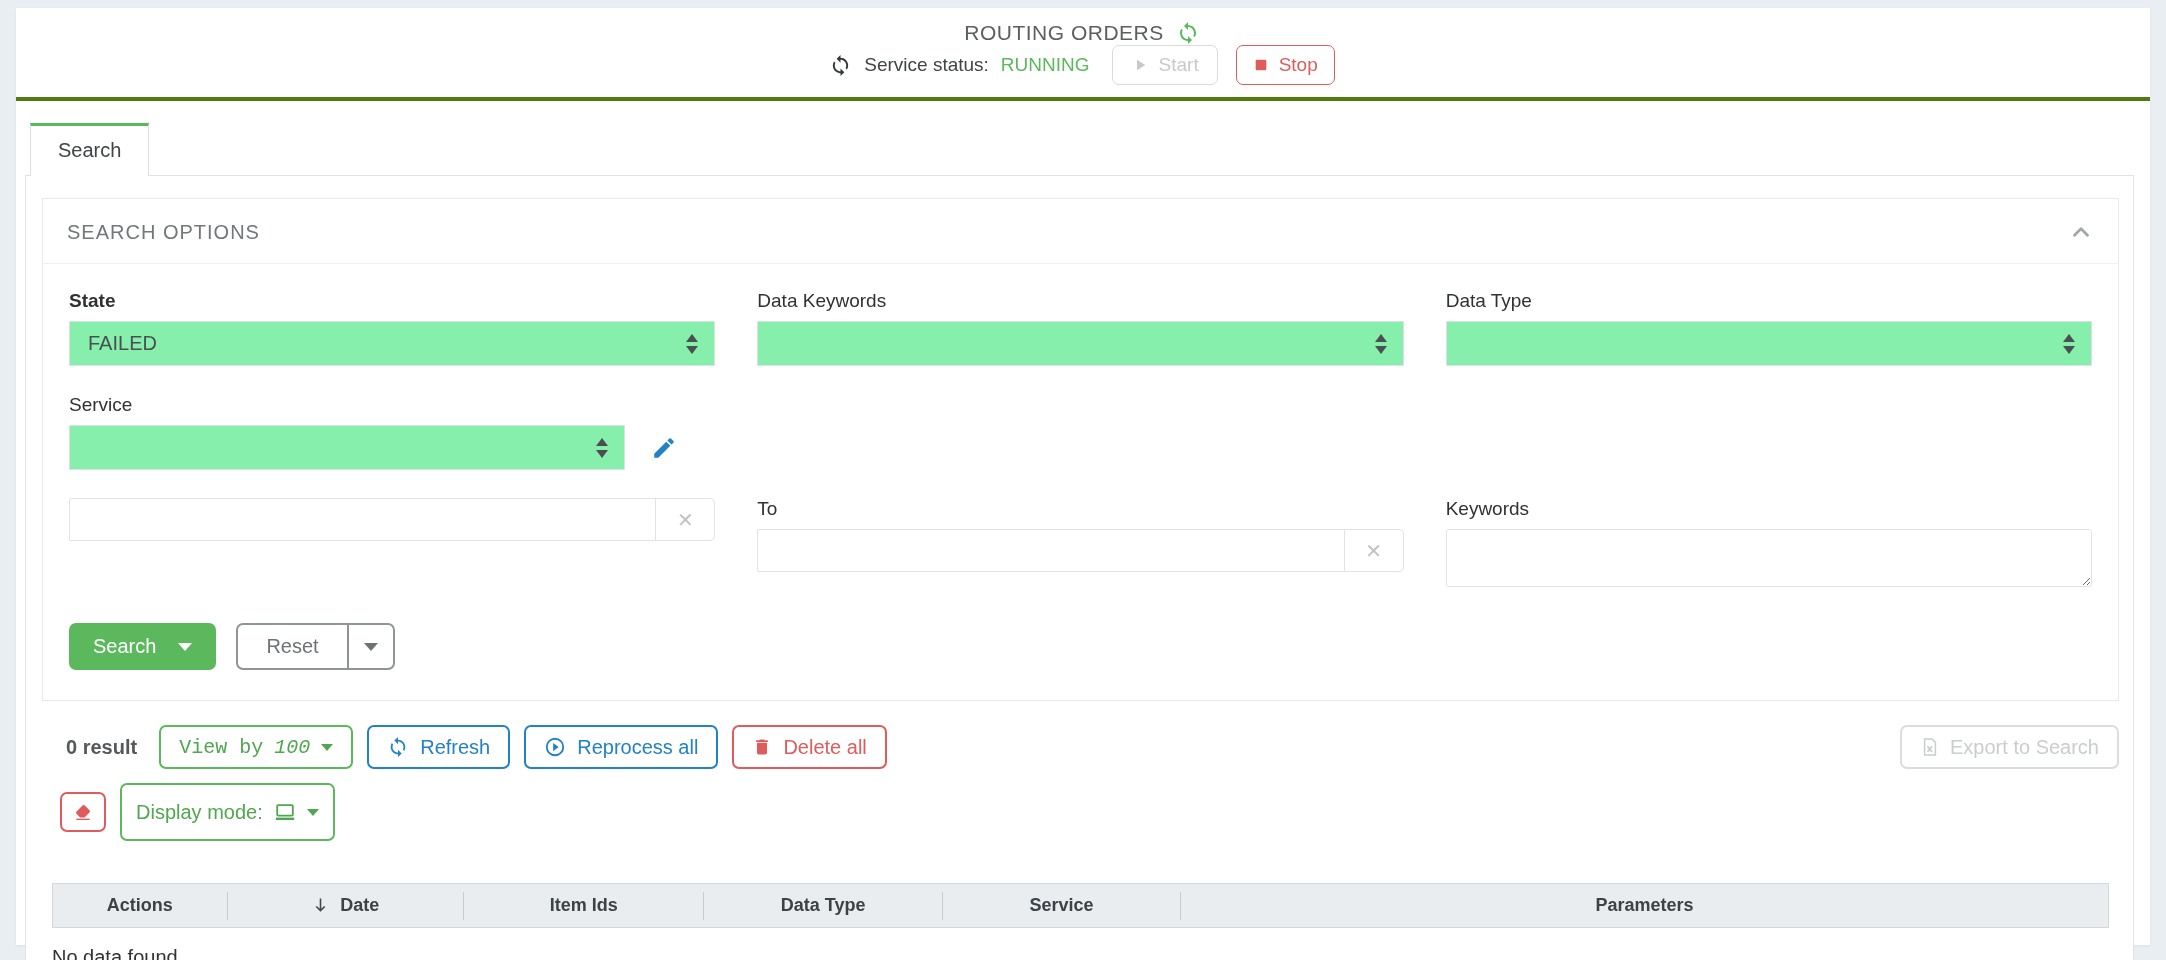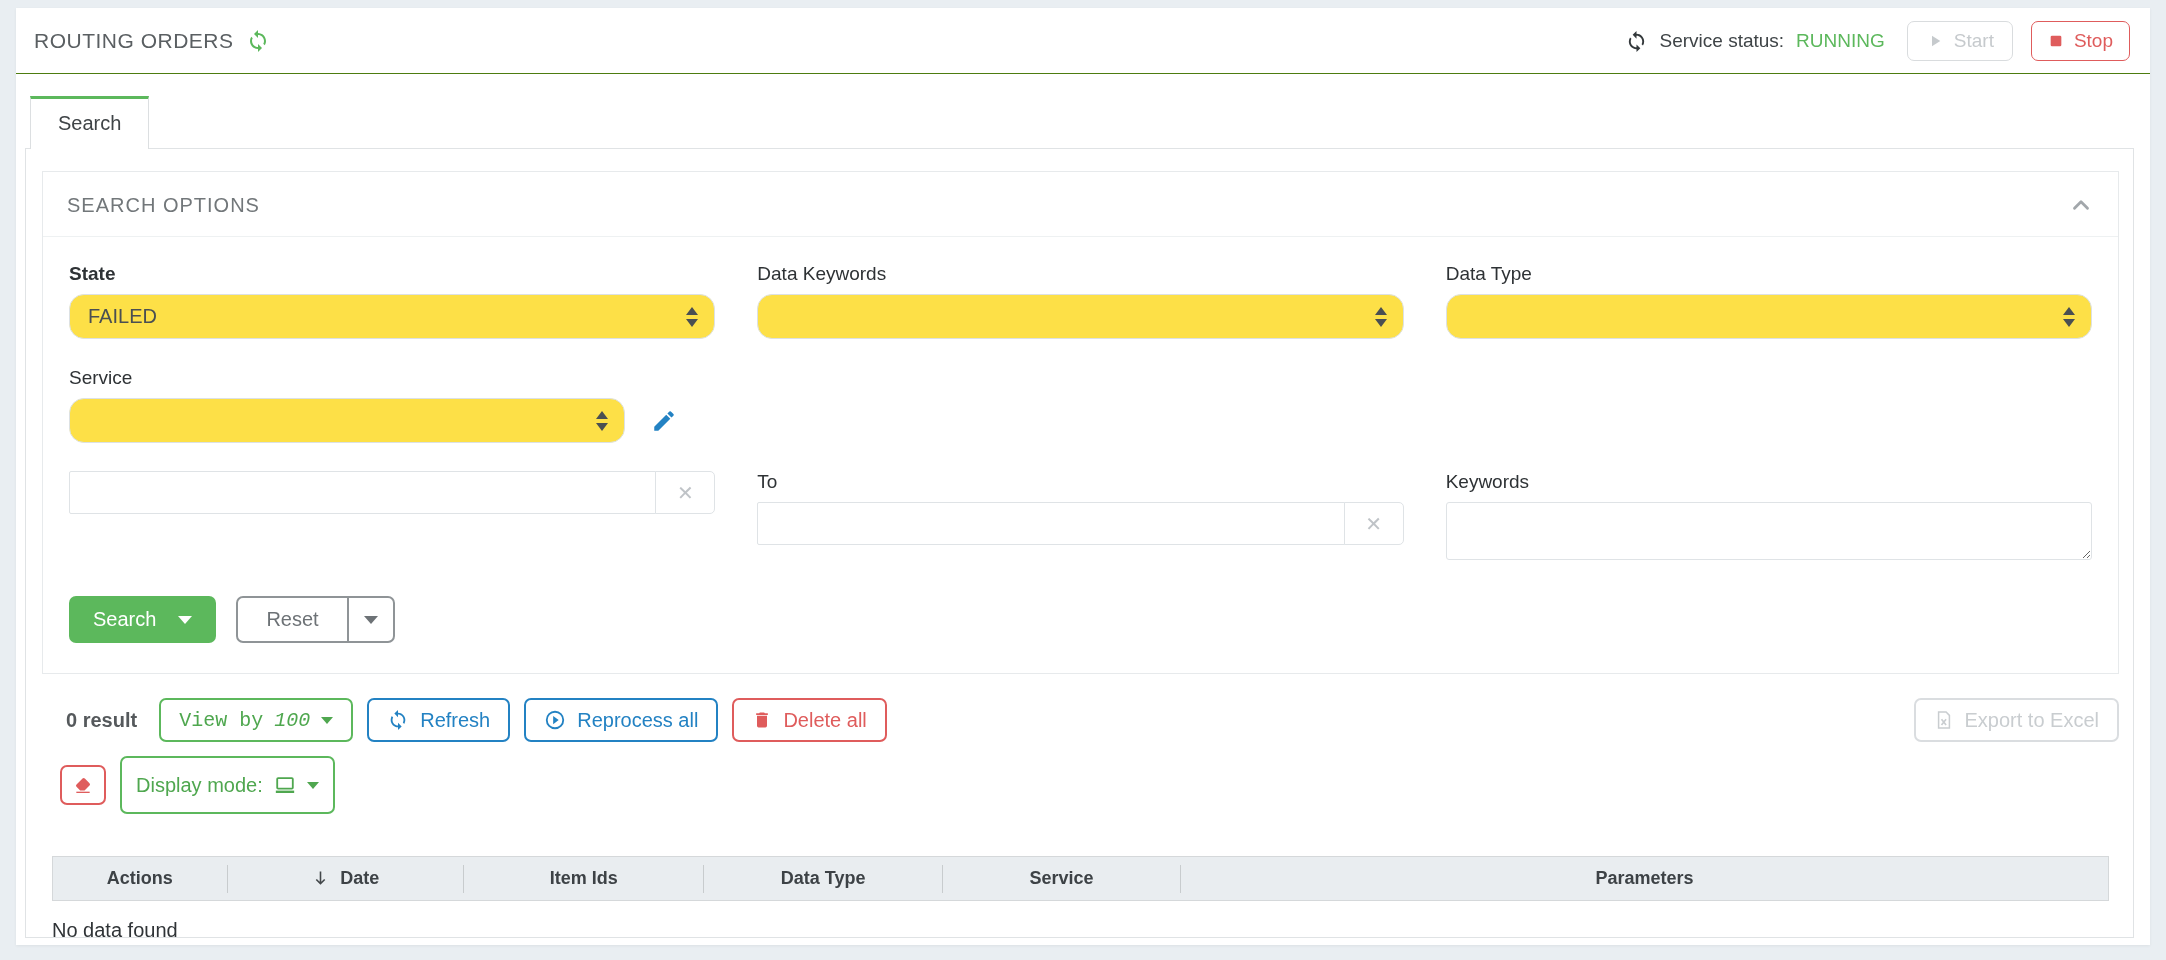--- a/index.html
+++ b/index.html
@@ -12,21 +12,22 @@
   }
   .card {
     position:absolute; left:16px; right:16px; top:8px; bottom:15px;
     background:#fff;
     box-shadow:0 1px 3px rgba(0,0,0,.06);
   }
   
   .app-header {
     display:flex; align-items:center; justify-content:space-between;
     padding:13px 20px 12px 18px;
-    border-bottom:1px solid #4d7c0f;
+    border-bottom:4px solid #4d7c0f;
+    flex-direction:column;
   }
   .app-title-wrap { display:flex; align-items:center; gap:12px; }
   .app-title { font-size:21px; letter-spacing:.5px; color:#5a5f62; font-weight:400; }
   .icon { display:inline-flex; align-items:center; justify-content:center; }
   .icon svg { display:block; }
   .status-wrap { display:flex; align-items:center; gap:12px; }
   .status-label { font-size:19px; color:#3f4447; }
   .status-value { font-size:19px; color:#5cb85c; margin-right:10px; }
   .btn { cursor:pointer; background:#fff; display:inline-flex; align-items:center; justify-content:center; border-radius:7px; white-space:nowrap; }
   .btn-start {
@@ -58,21 +59,21 @@
   .panel-header {
     display:flex; align-items:center; justify-content:space-between;
     padding:20px 24px 18px;
   }
   .panel-title { font-size:20px; letter-spacing:1px; color:#72777a; font-weight:400; }
   .panel-body { border-top:1px solid #eef1f2; padding:26px 26px 30px; }
   .form-grid { display:grid; grid-template-columns:1fr 1fr 1fr; column-gap:42px; row-gap:28px; }
   .field-label { font-size:19px; color:#2e3235; margin-bottom:9px; }
   .field-label.bold { font-weight:700; }
   .select {
-    height:45px; border:1px solid #dce1e4; border-radius:15px; background:#fde047;
+    height:45px; border:1px solid #dce1e4; border-radius:0; background:#86efac;
     display:flex; align-items:center; justify-content:space-between;
     padding:0 16px 0 18px; font-size:20px; color:#4a4f52; cursor:pointer;
   }
   .dual-caret { display:flex; flex-direction:column; gap:4px; }
   .tri-up { width:0; height:0; border-left:6px solid transparent; border-right:6px solid transparent; border-bottom:8px solid #4a4f52; }
   .tri-dn { width:0; height:0; border-left:6px solid transparent; border-right:6px solid transparent; border-top:8px solid #4a4f52; }
   .service-row { display:flex; align-items:center; }
   .service-row .select { width:86%; }
   .pencil-btn { margin-left:26px; cursor:pointer; }
   .input-group { display:flex; }
@@ -324,21 +325,21 @@
         </span>
         <span>Delete all</span>
       </button>
       <button class="btn btn-export" disabled="">
         <span class="icon">
           <svg width="20" height="20" viewBox="0 0 24 24" fill="none" stroke="currentColor" stroke-width="1.8">
               <path d="M5.5 2.5h9l4 4v15h-13z"></path>
               <path d="M9 11l5.5 7M14.5 11L9 18" stroke-width="2"></path>
             </svg>
         </span>
-        <span>Export to Excel</span>
+        <span>Export to Search</span>
       </button>
     </div>
 
     <div class="toolbar2">
       <button class="btn btn-eraser">
         <span class="icon">
           <svg width="20" height="20" viewBox="0 0 24 24" fill="currentColor">
               <path d="M14.2 4.2l5.6 5.6a2 2 0 0 1 0 2.8l-6 6H8.6l-4.4-4.4a2 2 0 0 1 0-2.8l7.2-7.2a2 2 0 0 1 2.8 0z"></path>
               <path d="M4 20h16v1.6H4z"></path>
             </svg>

